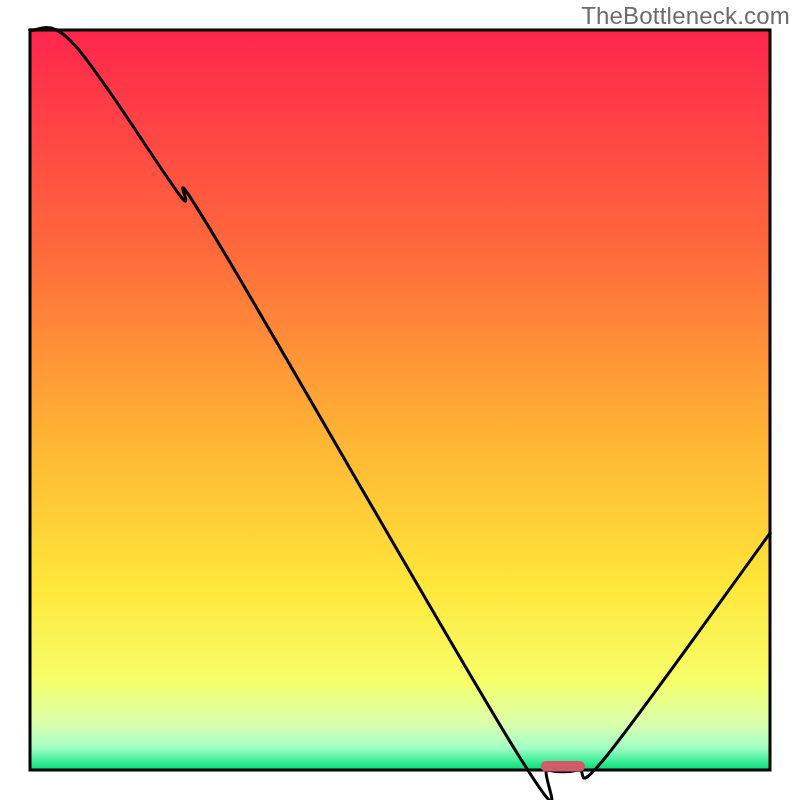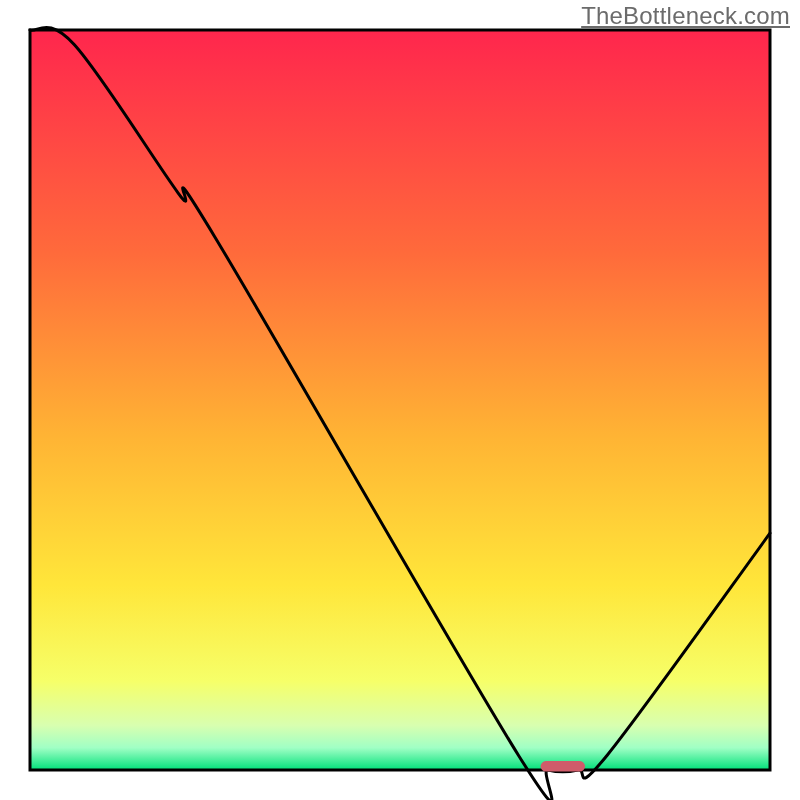--- a/index.html
+++ b/index.html
@@ -19,21 +19,20 @@
   .watermark {
     position: absolute;
     top: 2px;
     right: 10px;
     font-family: Arial, Helvetica, sans-serif;
     font-size: 24px;
     font-weight: 500;
     color: #6b6b6b;
     letter-spacing: 0.2px;
     z-index: 10;
-    text-decoration: underline;
   }
   svg.plot {
     position: absolute;
     left: 0;
     top: 0;
     width: 800px;
     height: 800px;
     display: block;
   }
 </style>

